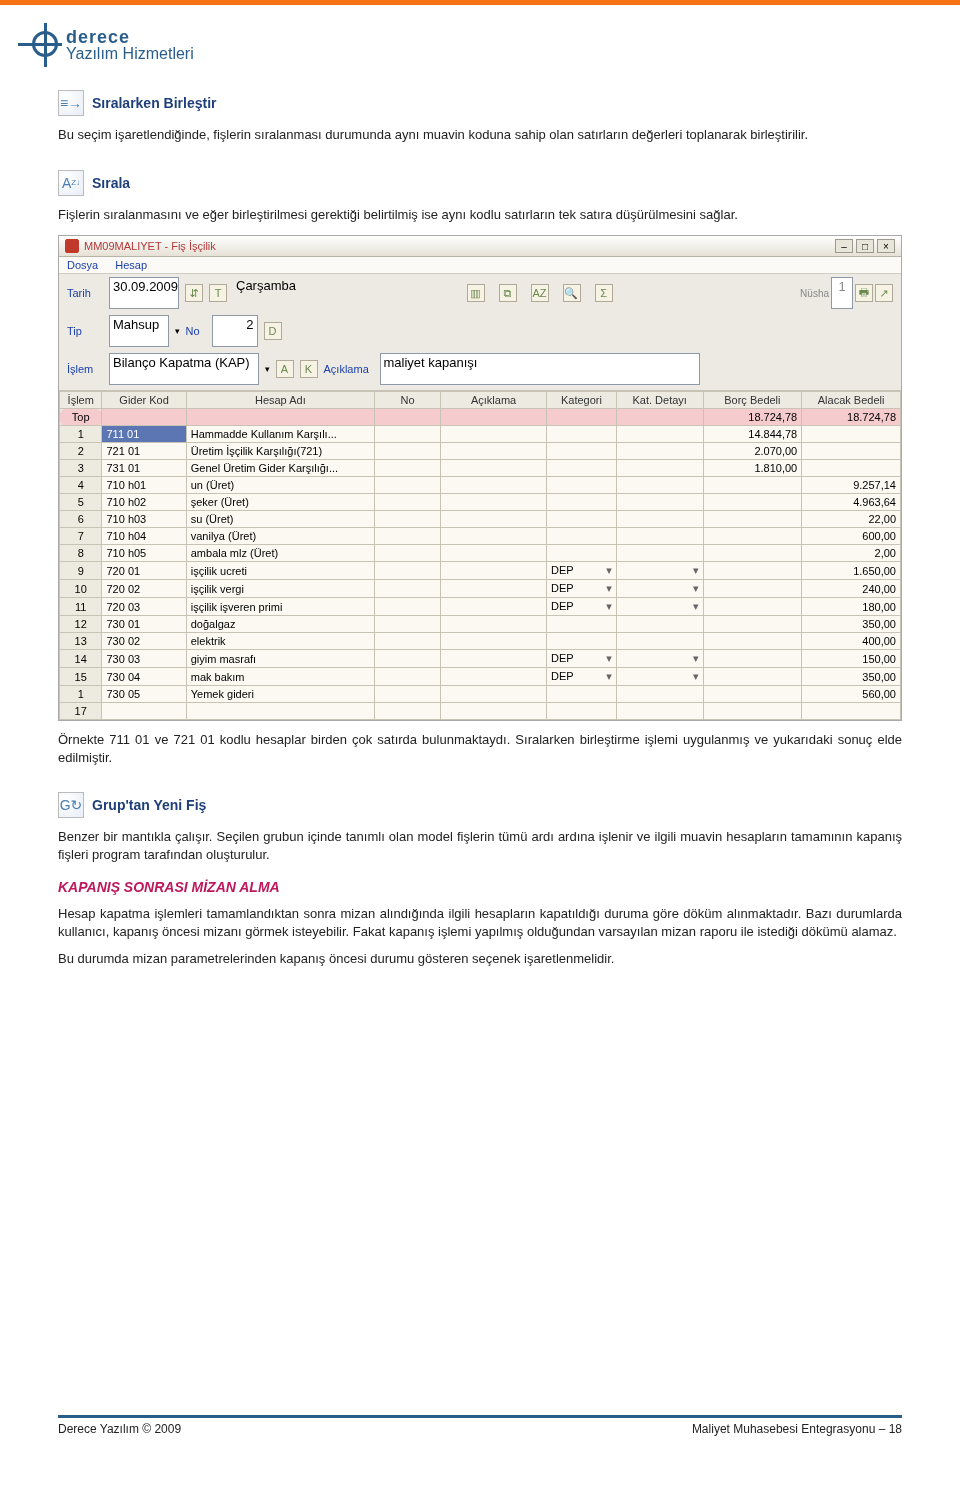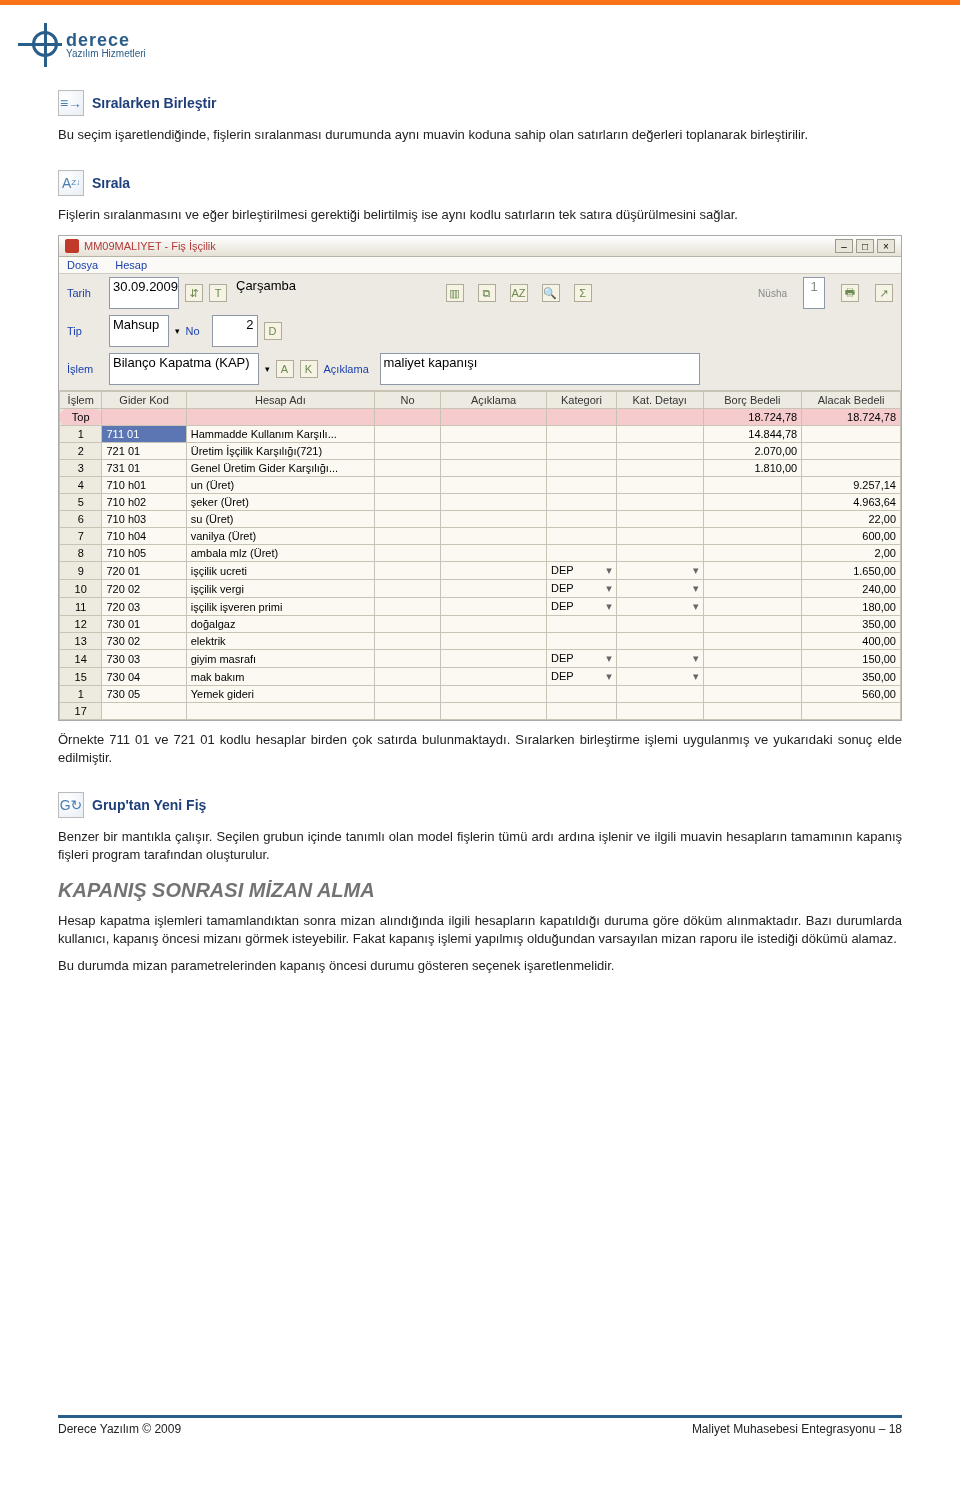--- a/index.html
+++ b/index.html
@@ -24,31 +24,31 @@
     color: #2a5e8a;
   }
   .logo-mark {
     width: 44px; height: 44px; position: relative; margin-right: 4px;
   }
   .logo-circle { position:absolute; width:26px; height:26px; border:3px solid #2a5e8a; border-radius:50%; top:8px; left:14px;}
   .logo-line-h { position:absolute; width:44px; height:3px; background:#2a5e8a; top:20px; left:0;}
   .logo-line-v { position:absolute; width:3px; height:44px; background:#2a5e8a; top:0; left:26px;}
   .logo-text { line-height:1;}
   .logo-text .b { font-weight:bold; font-size:18px; letter-spacing:1px;}
-  .logo-text .s { font-size:10px;}
+  .logo-text .s { font-size:16px;}
   .content { margin-top: 55px; }
   .heading-row { display:flex; align-items:center; margin-top: 26px; margin-bottom: 6px; }
   .icon-box {
     width:26px; height:26px; border:1px solid #bbb;
     display:flex; align-items:center; justify-content:center;
     background: radial-gradient(circle at 30% 30%, #fff, #e8eef6);
     font-size: 14px; color:#4a7eb0; margin-right: 8px;
   }
   .heading-title { color:#1f3f7a; font-weight:bold; font-size:14px; }
-  .italic-heading { color:#737373; font-weight:bold; font-style:italic; font-size:20px; margin:16px 0 6px 0;}
+  .italic-heading { color:#be185d; font-weight:bold; font-style:italic; font-size:14px; margin:16px 0 6px 0;}
   p { text-align: justify; margin: 10px 0; line-height:1.35; }
   
   .winshot {
     border:1px solid #aaa; background:#eceae3; margin:12px 0 10px 0;
     font-family: Tahoma, sans-serif; font-size:11px; color:#000;
   }
   .titlebar {
     display:flex; align-items:center; background:linear-gradient(#fff,#e6e1d6);
     padding:3px 6px; border-bottom:1px solid #b6b3a9;
   }
@@ -56,21 +56,21 @@
   .titlebar .tb-title { color:#b23939; flex:1;}
   .tb-btns { display:flex; gap:3px;}
   .tb-btns span{ width:18px;height:14px;border:1px solid #9c9a90;background:#e8e5da;display:flex;align-items:center;justify-content:center;font-size:10px;}
   .menubar { padding:2px 8px; color:#1a3fab; background:#fbfaf6;border-bottom:1px solid #d0cec3;}
   .menubar span{margin-right:14px;}
   .formrow { display:flex; align-items:center; padding:3px 8px; gap:6px; }
   .lbl { color:#1a3fab; width:36px;}
   .fld { border:1px solid #8e99a8; background:#fff; height:32px; padding:1px 3px; font-size:13px;}
   .toolbar-icons { display:flex; align-items:center; gap:14px; flex:1; justify-content:center;}
   .tico { width:18px;height:18px;border:1px solid #b0aa98;background:#f6f2e4;display:inline-flex;align-items:center;justify-content:center;font-size:11px;color:#6a8a4f;}
-  .nusha { display:flex; align-items:center; gap:16px; color:#888; font-size:10px;padding-left:24px;}
+  .nusha { display:flex; align-items:center; gap:2px; color:#888; font-size:10px;padding-left:24px;}
   
   table { border-collapse:collapse; width:100%; font-size:11px;}
   th { background:#eceae1; border:1px solid #c7c3b5; font-weight:normal; padding:2px 4px; text-align:center; color:#333;}
   td { border:1px solid #c7c3b5; padding:2px 4px; background:#fbf9f2; white-space:nowrap; overflow:hidden;}
   td.num { text-align:right;}
   tr.toprow td { background:#f5cbce;}
   tr.sel td.hesapkod { background:#5b76b3; color:#fff;}
   td.idx { background:#edebe0; text-align:center; width:24px;border-radius:6px;}
   td.dropdown::after { content:"▾"; float:right; color:#666; }
   .col-hesapkod{width:70px}

